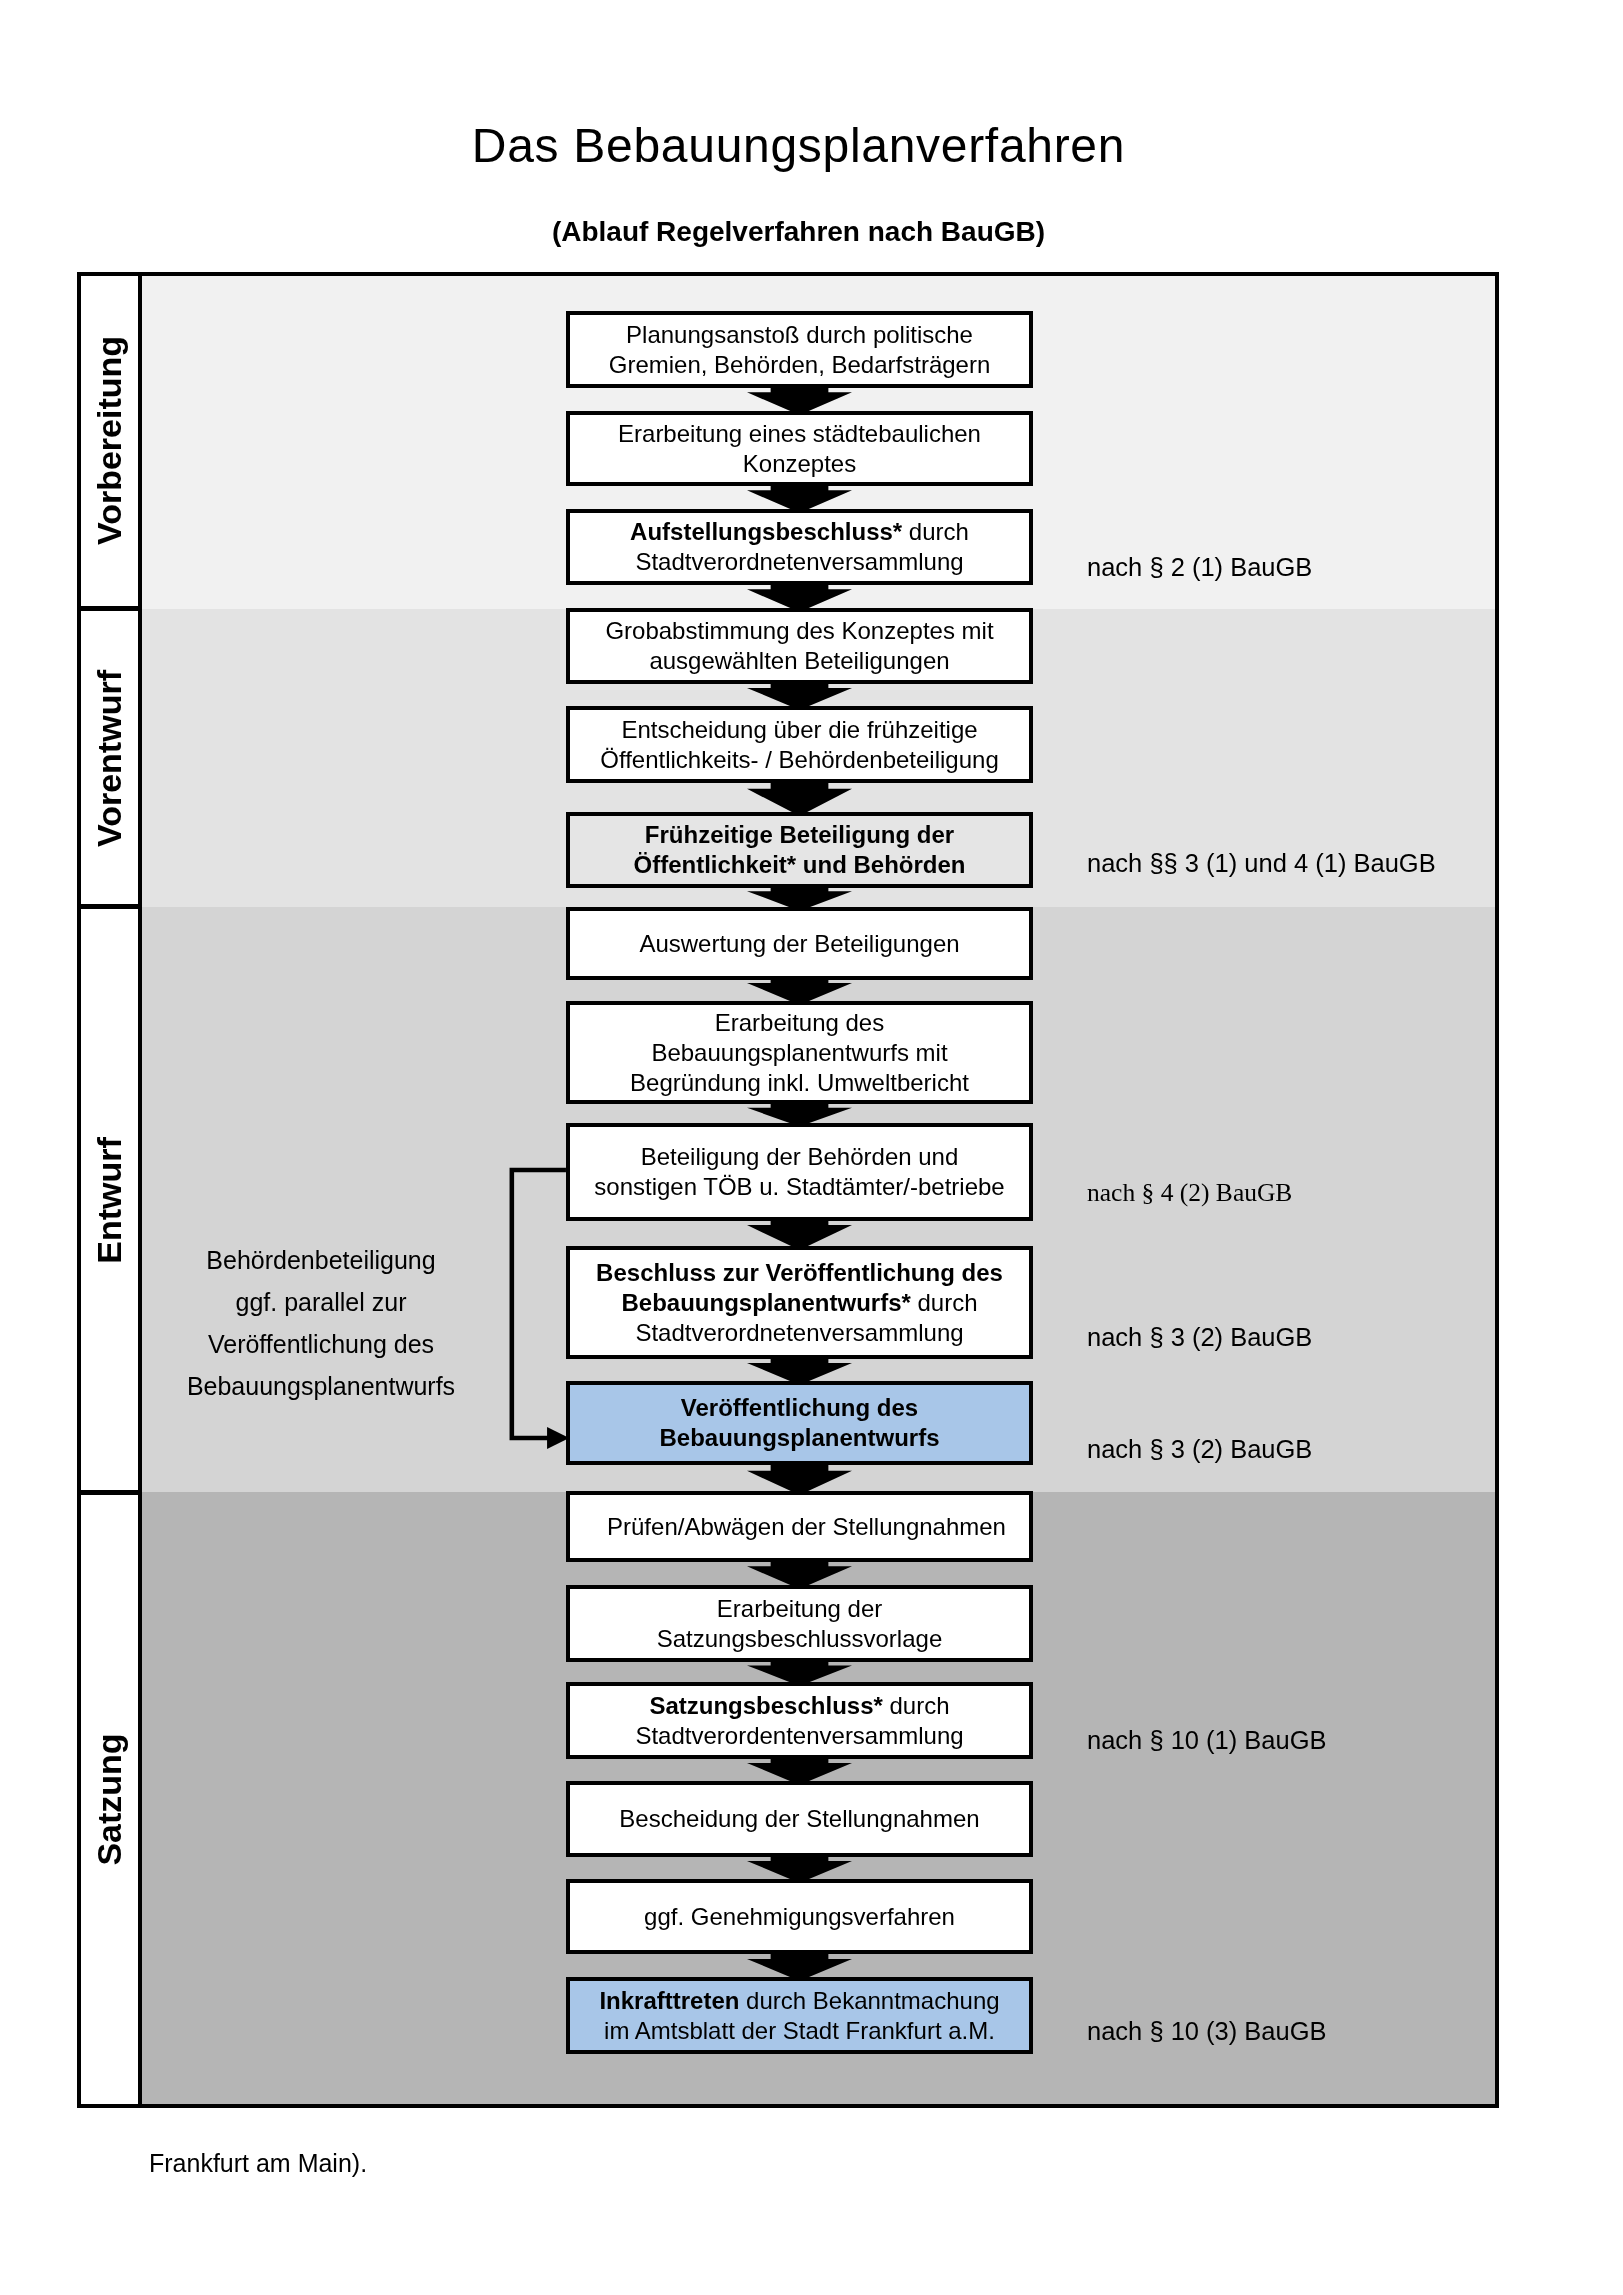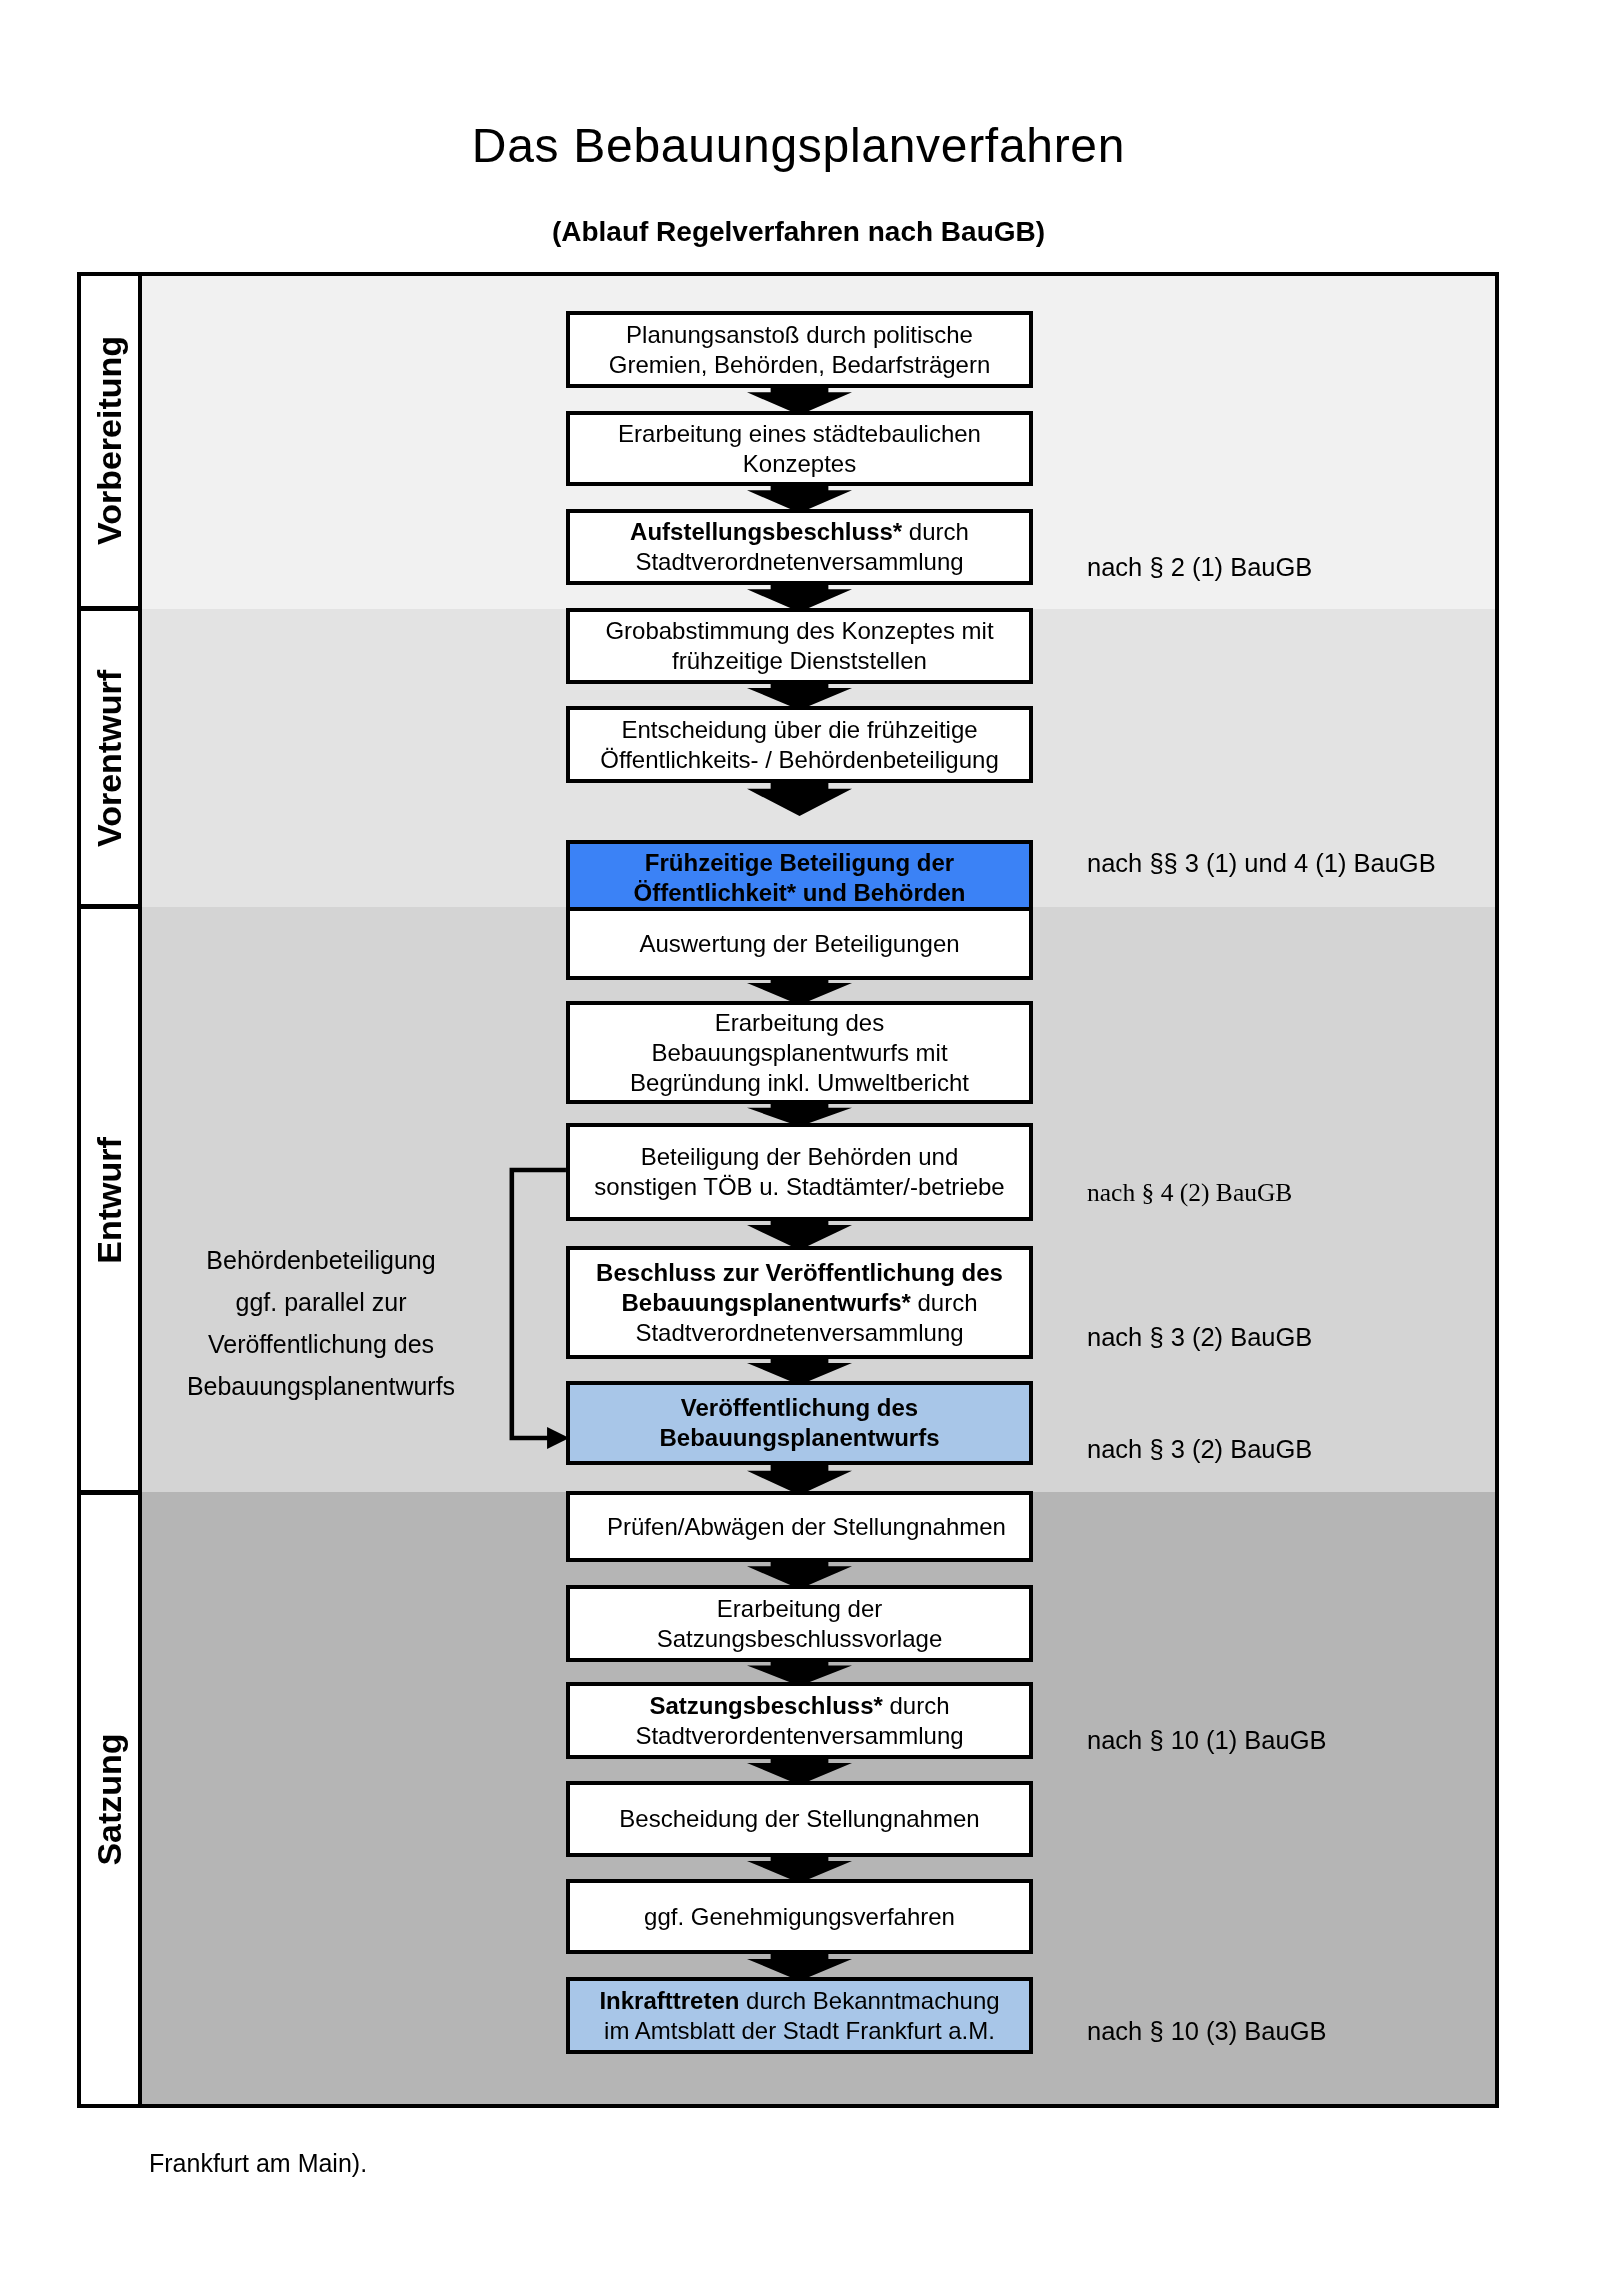--- a/index.html
+++ b/index.html
@@ -95,27 +95,27 @@
 <div id="b2" class="abs fbox">
     <div class="ln"><span>Erarbeitung eines städtebaulichen</span></div>
     <div class="ln"><span>Konzeptes</span></div>
   </div>
 <div id="b3" class="abs fbox">
     <div class="ln"><span class="b">Aufstellungsbeschluss*</span><span> durch</span></div>
     <div class="ln"><span>Stadtverordnetenversammlung</span></div>
   </div>
 <div id="b4" class="abs fbox">
     <div class="ln"><span>Grobabstimmung des Konzeptes mit</span></div>
-    <div class="ln"><span>frühzeitige Dienststellen</span></div>
+    <div class="ln"><span>ausgewählten Beteiligungen</span></div>
   </div>
 <div id="b5" class="abs fbox">
     <div class="ln"><span>Entscheidung über die frühzeitige</span></div>
     <div class="ln"><span>Öffentlichkeits- / Behördenbeteiligung</span></div>
   </div>
-<div id="b6" class="abs fbox blue" style="background: #3b82f6; margin-top: 28px;">
+<div id="b6" class="abs fbox blue" style="background: #e5e5e5;">
     <div class="ln"><span class="b">Frühzeitige Beteiligung der</span></div>
     <div class="ln"><span class="b">Öffentlichkeit* und Behörden</span></div>
   </div>
 <div id="b7" class="abs fbox">
     <div class="ln"><span>Auswertung der Beteiligungen</span></div>
   </div>
 <div id="b8" class="abs fbox">
     <div class="ln"><span>Erarbeitung des</span></div>
     <div class="ln"><span>Bebauungsplanentwurfs mit</span></div>
     <div class="ln"><span>Begründung inkl. Umweltbericht</span></div>

